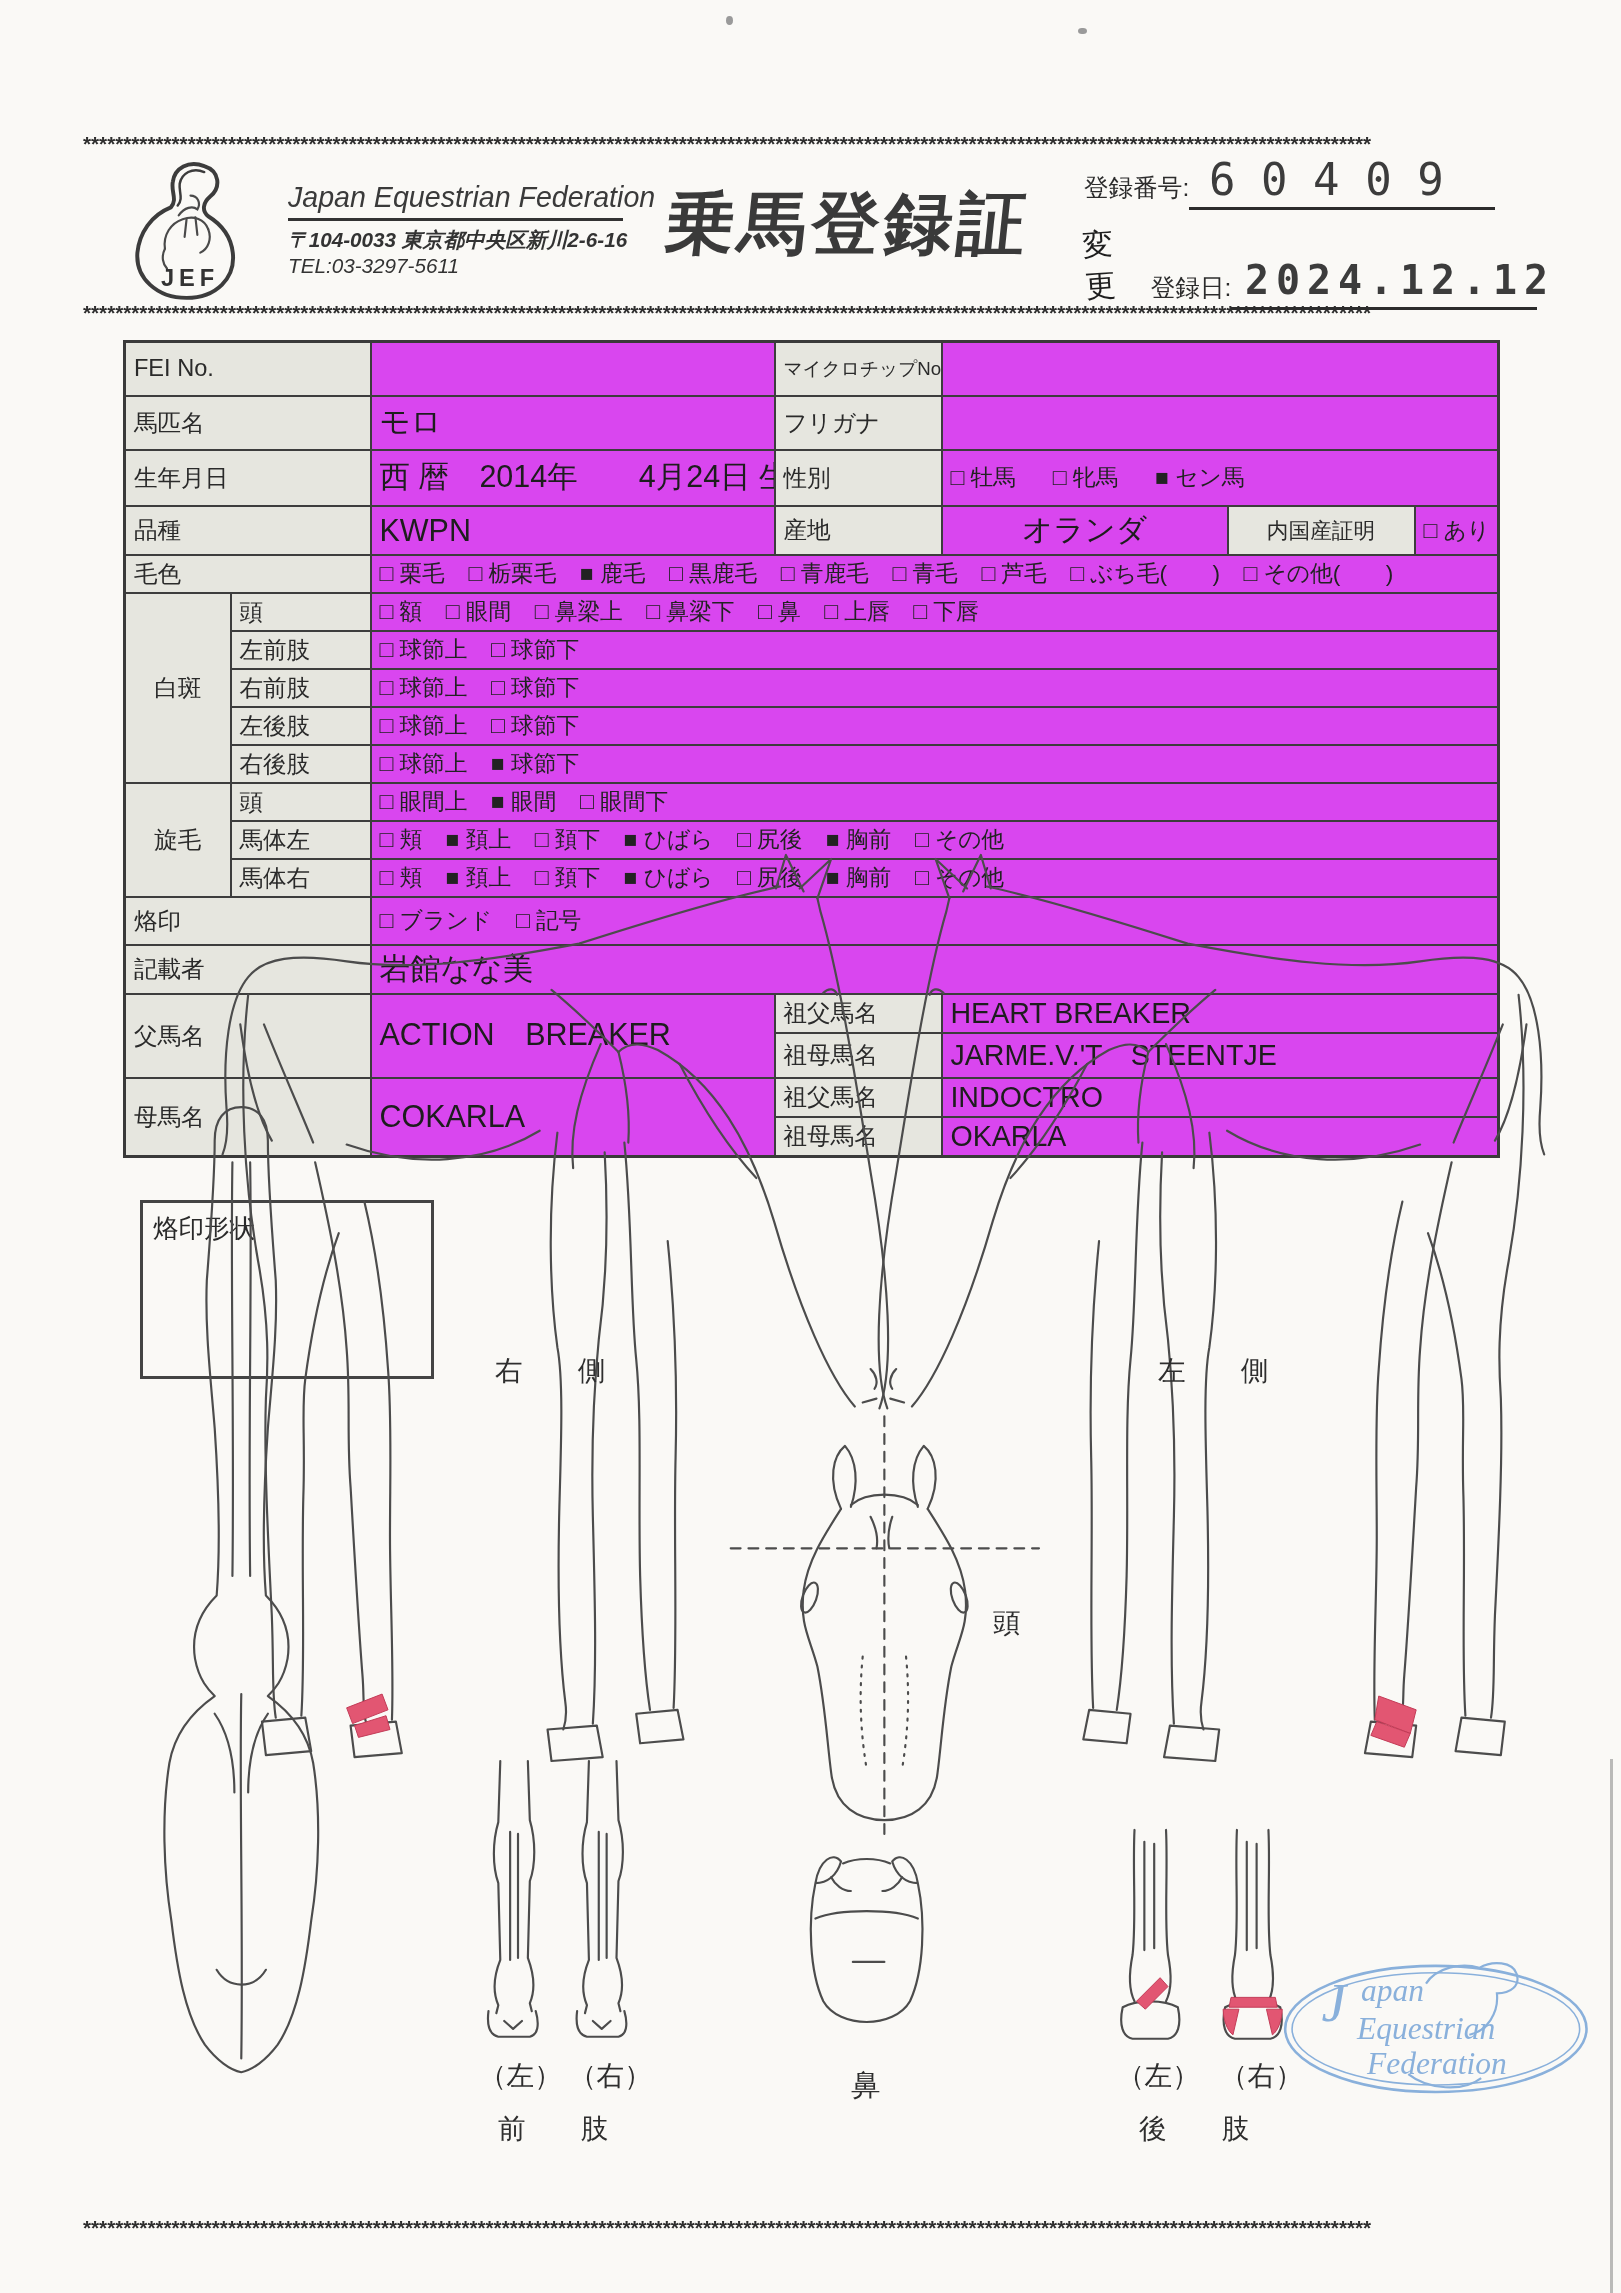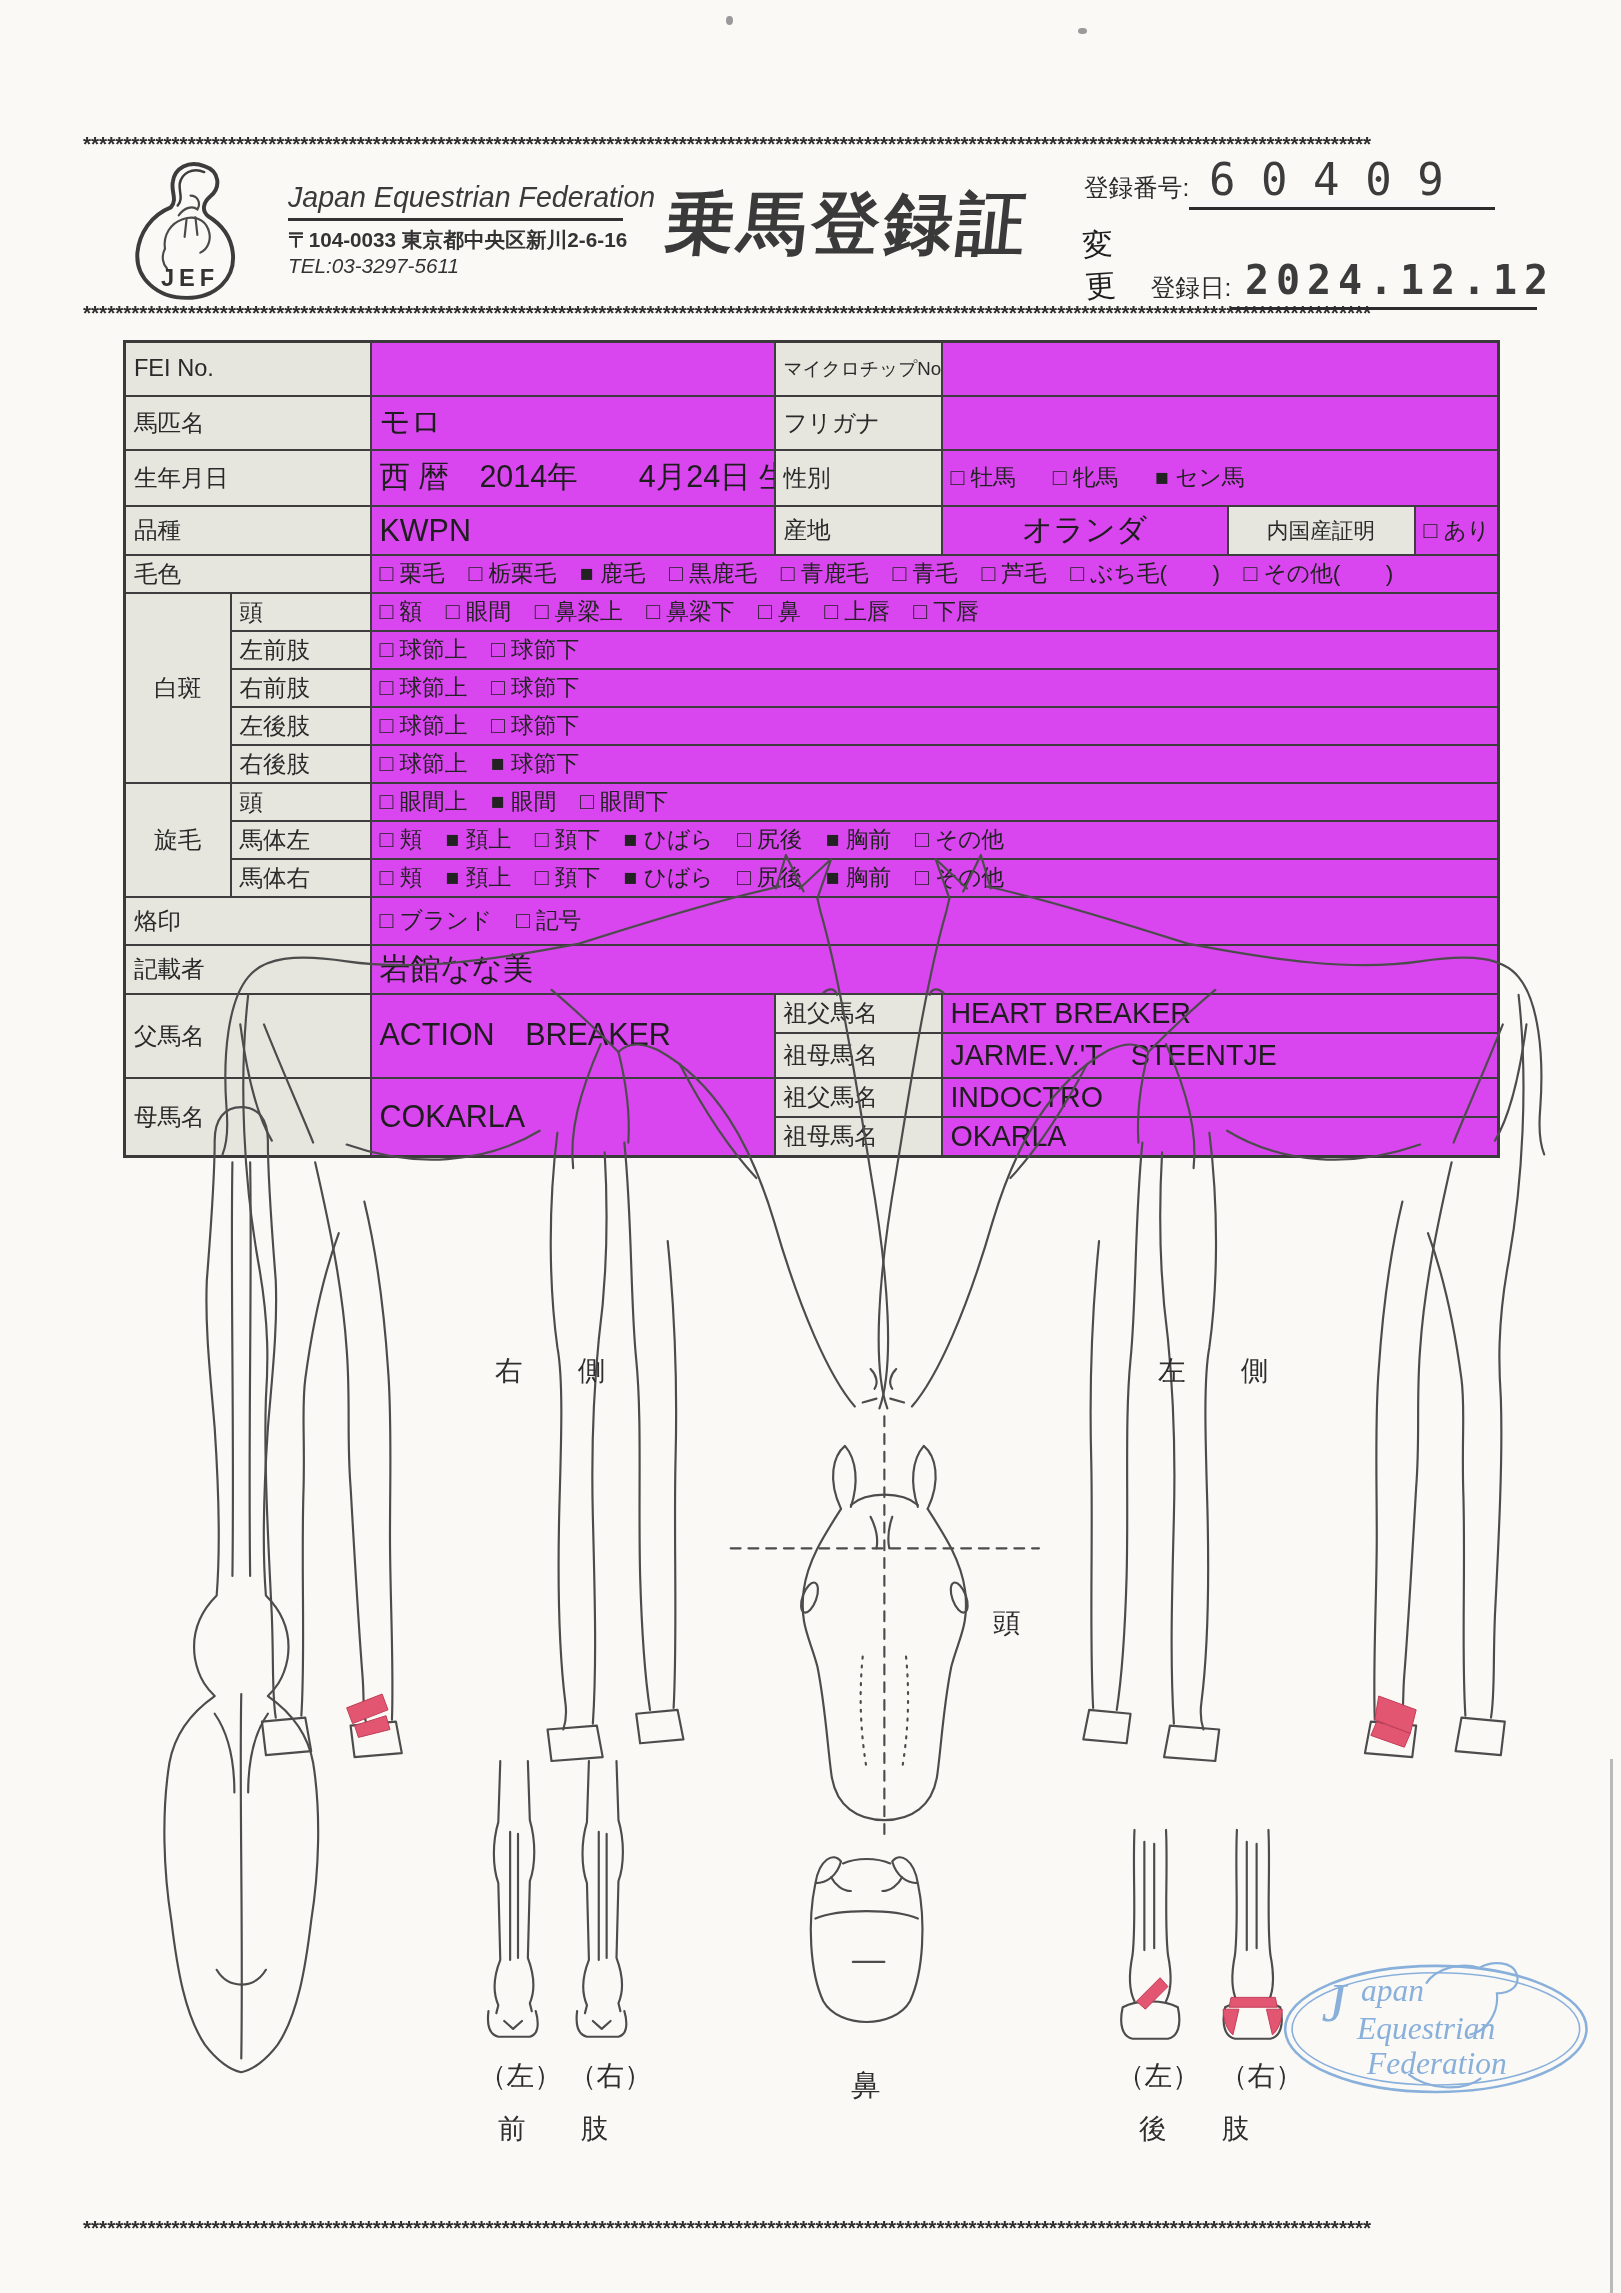--- a/index.html
+++ b/index.html
@@ -6,21 +6,21 @@
   .page{position:relative;width:1621px;height:2293px;background:#faf9f6;overflow:hidden;
         font-family:"Liberation Sans","DejaVu Sans",sans-serif;color:#222;}
   .abs{position:absolute;}
   .ast{position:absolute;left:83px;width:1458px;height:25.6px;overflow:hidden;white-space:nowrap;
        font-size:20.7px;letter-spacing:0;color:#2e2e2e;font-weight:bold;}
   
   .org-prefix{font-size:19.7px;font-weight:bold;color:#333;vertical-align:middle;}
   .org-name{font-size:38px;font-weight:900;color:#2f2f2f;letter-spacing:1px;}
   .org-en{font-size:28.6px;font-style:italic;color:#3a3a3a;margin-top:12px;}
   .org-rule{height:0;border-bottom:3px solid #333;width:335px;margin:3.9px 0 4.9px 0;}
-  .org-addr{font-size:20.7px;font-weight:bold;color:#333;}
+  .org-addr{font-size:20.7px;font-style:italic;font-weight:bold;color:#333;}
   .org-tel{font-size:20.7px;font-style:italic;color:#333;}
   .doc-title{font-size:68px;font-weight:900;color:#3a3a3a;letter-spacing:4.9px;transform:skewX(-6deg);white-space:nowrap;}
   .reg-row{display:flex;align-items:flex-end;justify-content:flex-start;}
   .reg-label{font-size:24.6px;color:#2c2c2c;padding-bottom:5.9px;white-space:nowrap;}
   .chg{font-size:30.5px;color:#1e1e1e;transform:rotate(-4deg);margin-right:7.9px;padding-bottom:3.9px;
        font-family:"DejaVu Serif","Liberation Serif",serif;}
   .reg-num{font-family:"DejaVu Sans Mono","Liberation Mono",monospace;font-size:44px;color:#3c3c3c;
            letter-spacing:25.6px;border-bottom:3.9px solid #2c2c2c;padding:0 0 2px 19.7px;width:286px;text-align:left;white-space:nowrap;}
   .reg-date{font-family:"DejaVu Sans Mono","Liberation Mono",monospace;font-size:40px;color:#3c3c3c;
            letter-spacing:6.9px;border-bottom:3.9px solid #2c2c2c;padding:0 3.9px 3.9px 13.8px;width:288px;text-align:left;white-space:nowrap;font-weight:bold;}
@@ -194,20 +194,23 @@
       <td class="g f24">祖父馬名</td>
       <td colspan="3" class="w f29">INDOCTRO</td>
     </tr>
     <tr style="height:39px">
       <td class="g f24">祖母馬名</td>
       <td colspan="3" class="w f29">OKARLA</td>
     </tr>
   </tbody>
     </table>
 
+  <div class="brand-box">
+    <div class="cap">烙印形状</div>
+  </div>
 
   <svg class="draw" width="1621" height="2293" viewBox="0 0 1646 2328">
     <defs>
       <g id="horseSide" fill="none" stroke="#4c4c4c" stroke-width="2.2" stroke-linecap="round" stroke-linejoin="round">
 
         <path d="M893 1430 C908 1388 903 1300 884 1190 C868 1090 852 990 833 925 L830 912"></path>
         <path d="M830 912 L844 872 L812 902"></path>
         <path d="M816 905 L798 868 L788 902"></path>
 
         <path d="M792 900 C735 912 660 935 588 958 C500 975 420 986 352 976 C300 968 268 972 252 992 C232 1016 226 1070 230 1125 C232 1148 230 1162 226 1172"></path>

